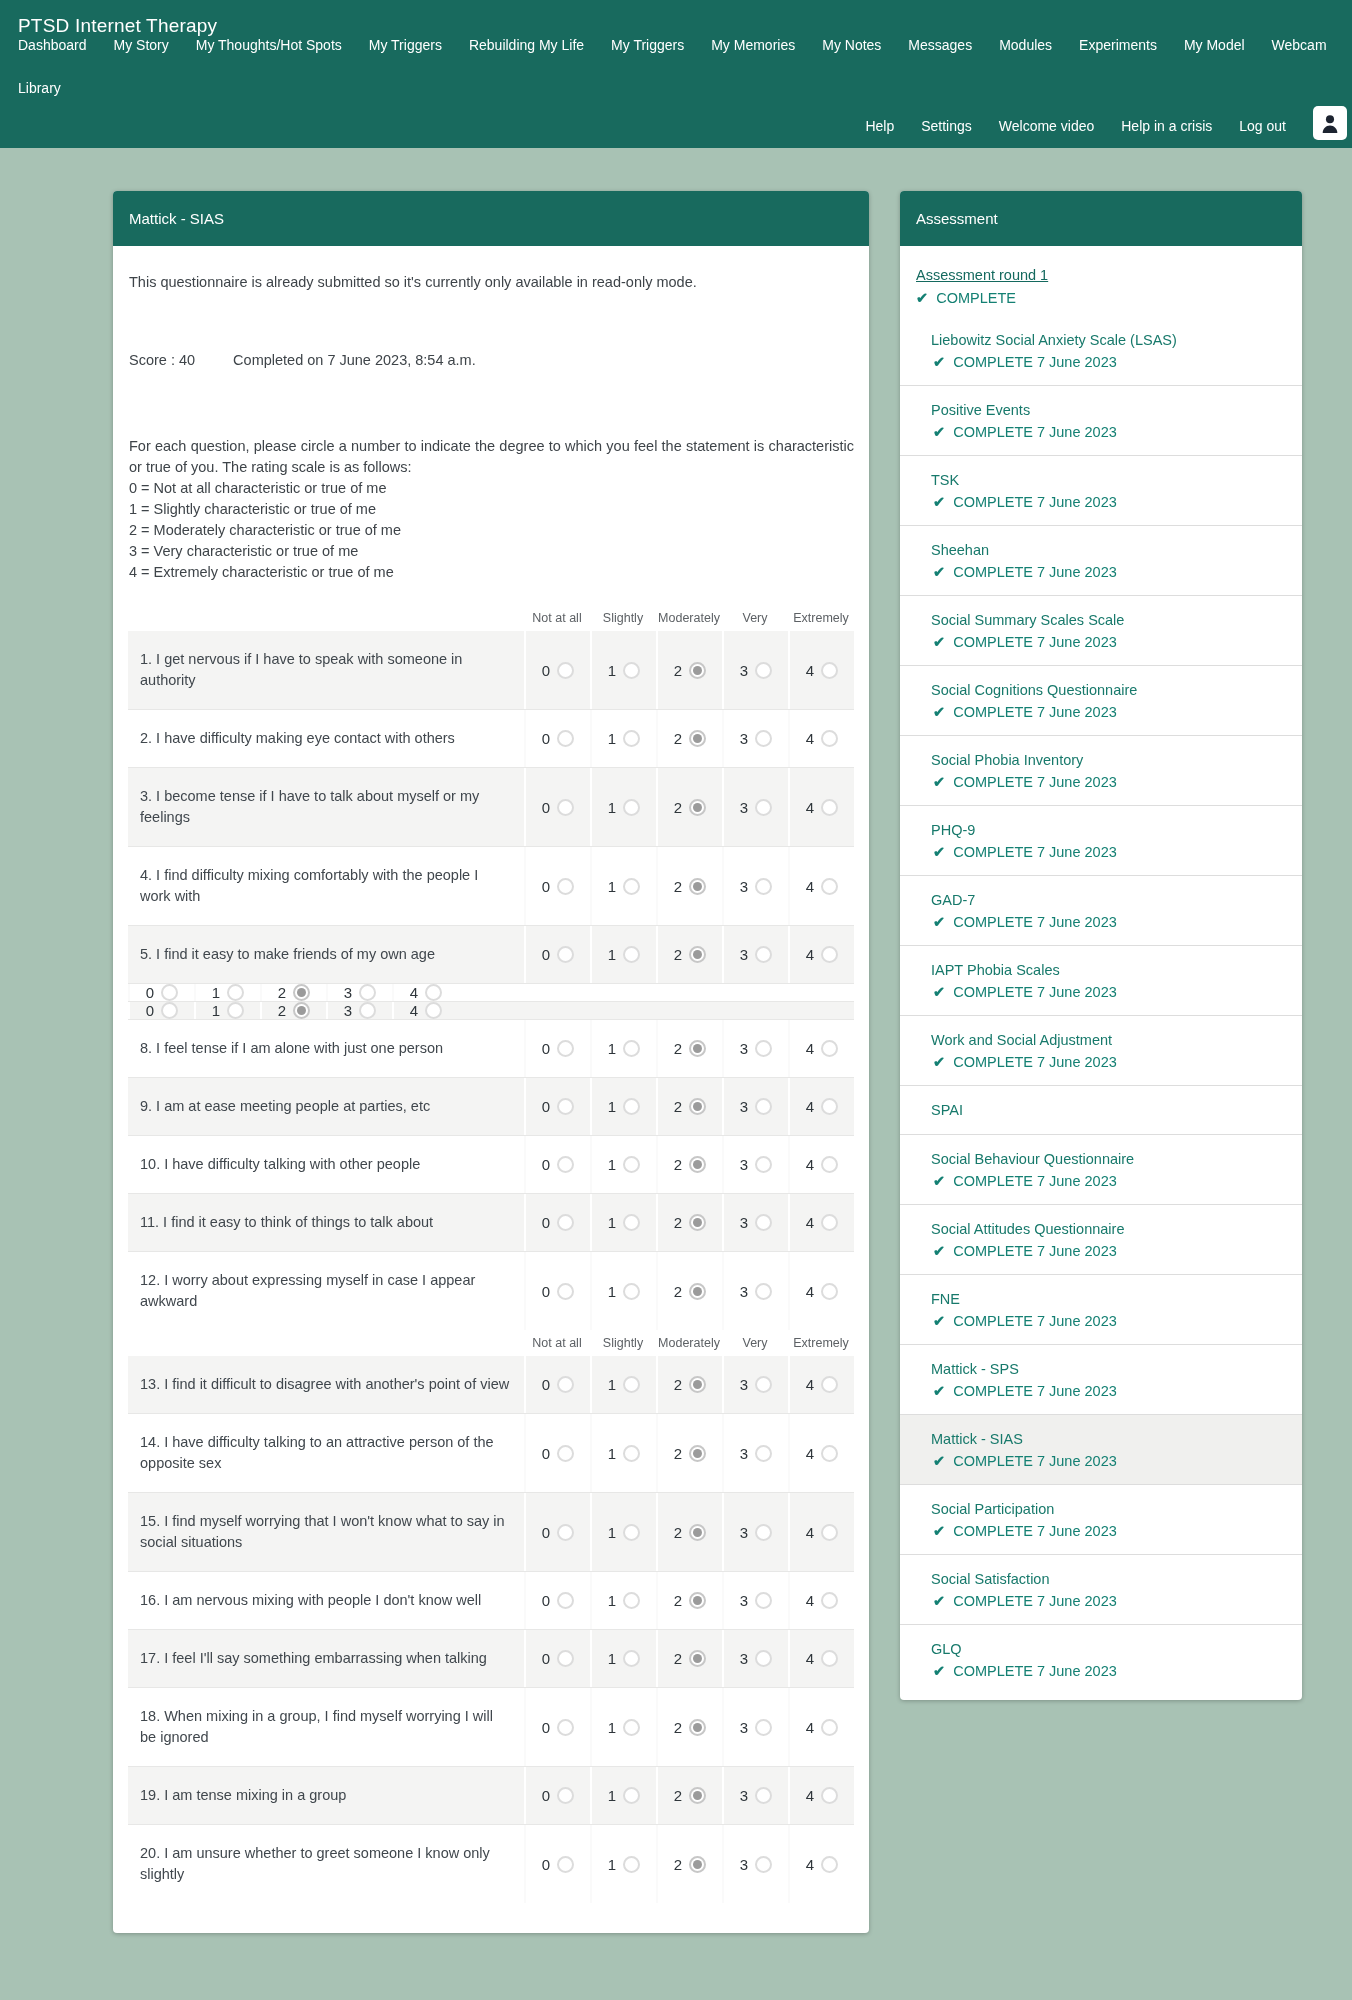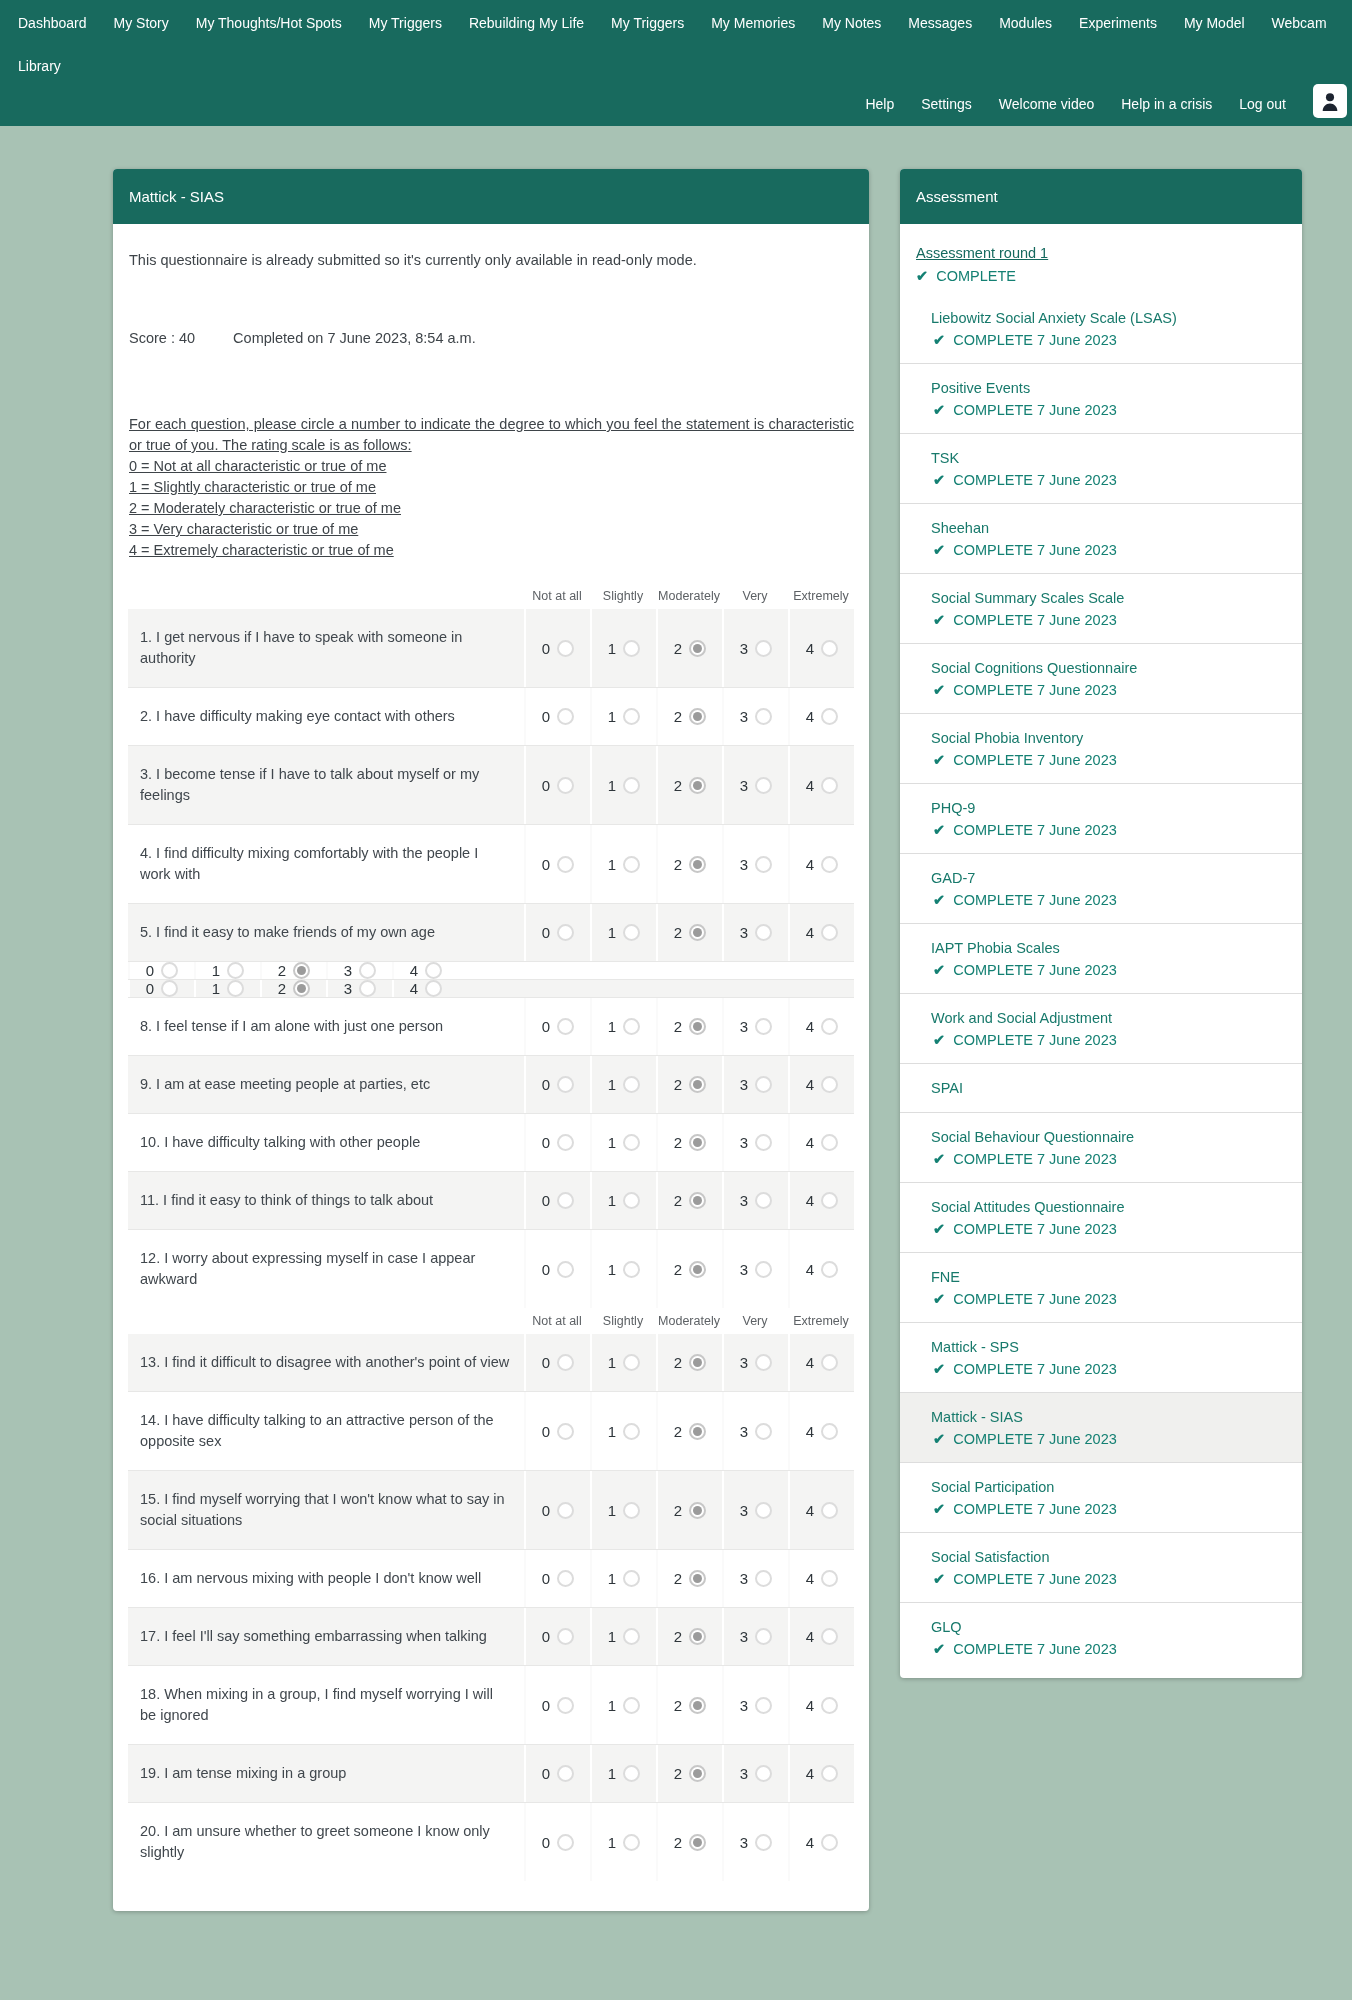--- a/index.html
+++ b/index.html
@@ -22,21 +22,21 @@
   .page { flex:1; display:flex; align-items:flex-start; padding:43px 0 30px 113px; gap:31px; }
   .panel { background:#fff; border-radius:4px; box-shadow:0 1px 4px rgba(0,0,0,.25); overflow:hidden; }
   .panel-header { background:#186a5e; color:#fff; font-size:15px; padding:19px 16px; }
   .main-panel { width:756px; }
   .side-panel { width:402px; }
   
   .main-body { padding:15px 15px 30px 15px; }
   .notice { font-size:14.5px; margin:13px 0 0 1px; }
   .score-line { font-size:14.5px; margin:62px 0 0 1px; }
   .score-line .sep { display:inline-block; width:38px; }
-  .instructions { font-size:14.5px; margin:68px 0 0 1px; line-height:21px;text-decoration:underline; }
+  .instructions { font-size:14.5px; margin:68px 0 0 1px; line-height:21px; }
   .instr-intro { text-align:justify; }
   .q-table { margin-top:22px; }
   .q-head { display:flex; justify-content:flex-end; padding:6px 0; }
   .q-head-label { width:66px; text-align:center; font-size:12.5px; color:#5d6165; }
   .q-row { display:flex; align-items:center; }
   .q-row.alt { background:#f4f4f3; }
   .q-row + .q-row { border-top:1px solid #e7e7e6; }
   .q-text { flex:1; font-size:14.5px; color:#40474d; padding:18px 14px 18px 12px; line-height:21px; }
   .q-cell { width:66px; align-self:stretch; display:flex; align-items:center; justify-content:center; gap:7px; }
   .q-row.alt .q-cell { border-left:2px solid #fff; }
@@ -54,20 +54,21 @@
   .side-item { padding:15px 14px 15px 31px; }
   .side-item + .side-item { border-top:1px solid #dddddd; }
   .side-item.hl { background:#f0f0ee; }
   .item-link { color:#17796b; font-size:14.5px; text-decoration:none; cursor:pointer; }
   .item-status { margin-top:5px; padding-left:2px; color:#148073; font-size:14.5px; }
 </style>
 </head>
 <body>
 
 <header class="topnav">
+  <div class="brand">PTSD Internet Therapy</div>
   <nav class="nav-row1">
       <a class="nav-link">Dashboard</a>
       <a class="nav-link">My Story</a>
       <a class="nav-link">My Thoughts/Hot Spots</a>
       <a class="nav-link">My Triggers</a>
       <a class="nav-link">Rebuilding My Life</a>
       <a class="nav-link">My Triggers</a>
       <a class="nav-link">My Memories</a>
       <a class="nav-link">My Notes</a>
       <a class="nav-link">Messages</a>

